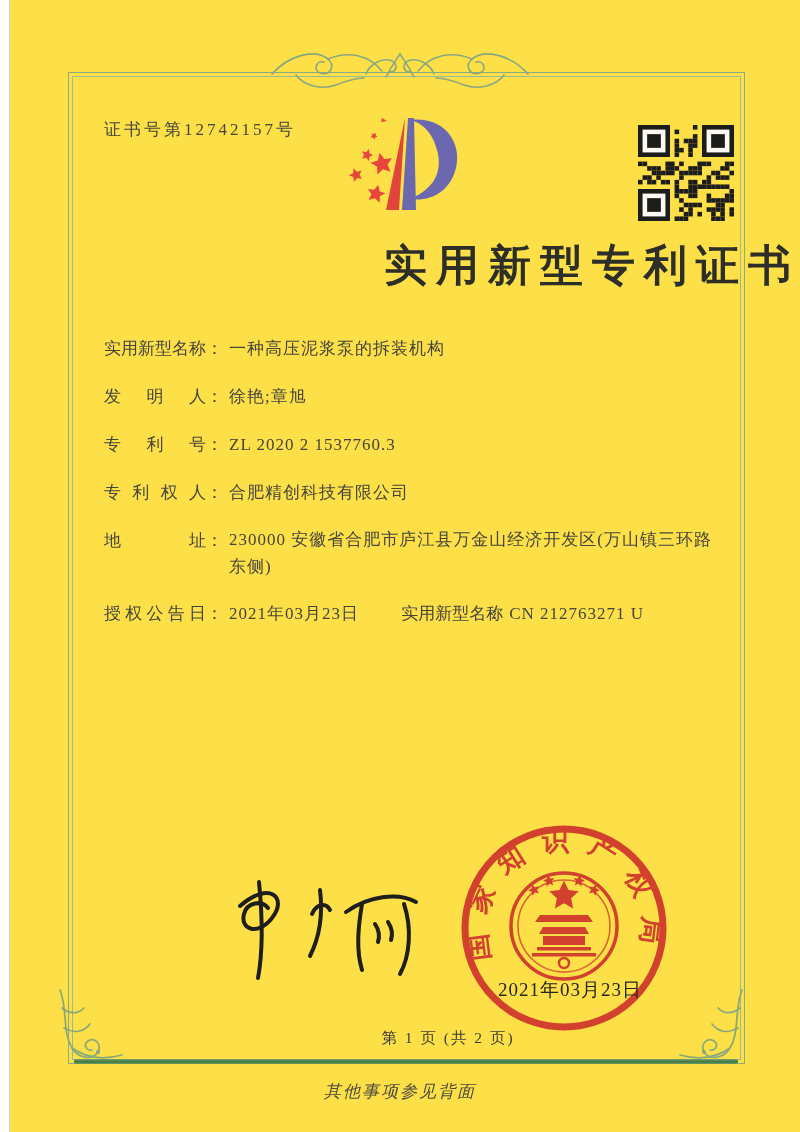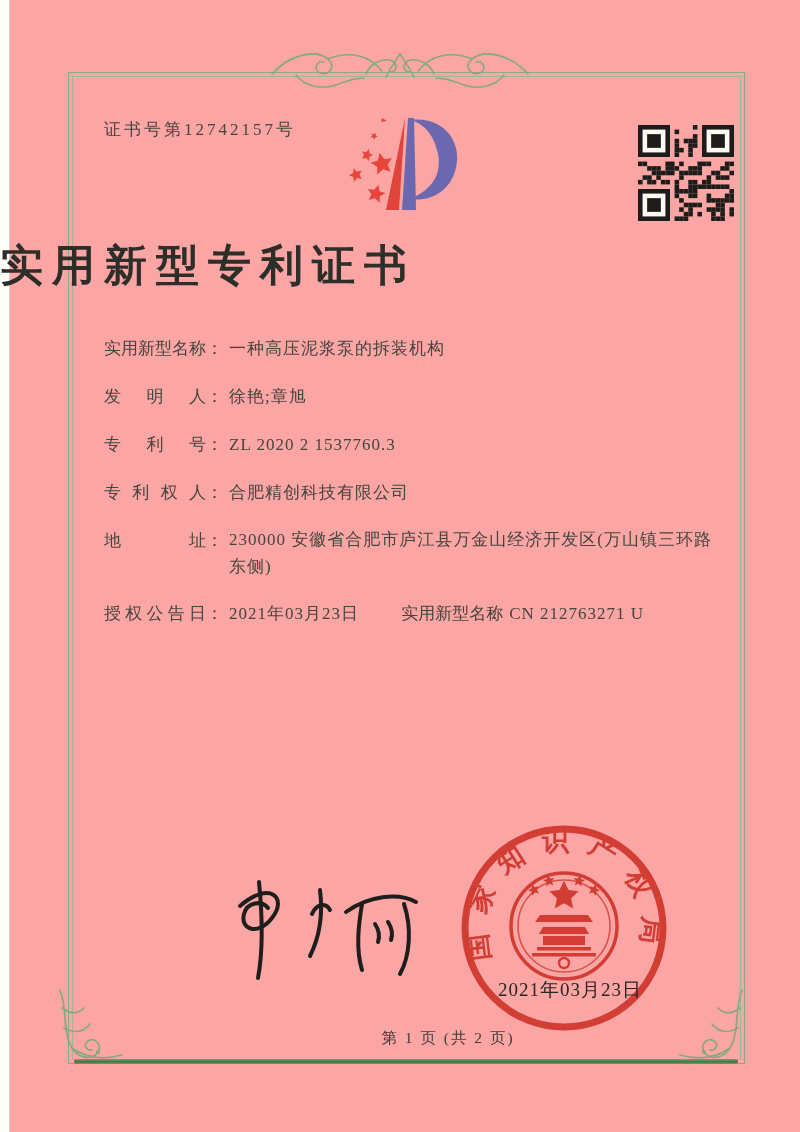--- a/index.html
+++ b/index.html
@@ -1,32 +1,32 @@
 <!DOCTYPE html>
 <html><head>
 <meta charset="utf-8">
 <style>
   html,body{margin:0;padding:0;background:#e9e8e2;}
-  .page{position:relative;width:800px;height:1132px;background:#fca5a5;overflow:hidden;
+  .page{position:relative;width:800px;height:1132px;background:#fde047;overflow:hidden;
         font-family:"Liberation Serif","DejaVu Serif",serif;color:#3a3a34;}
   .scan-edge{position:absolute;left:0;top:0;width:9px;height:100%;background:#fdfdfb;border-right:1px solid #d6d5cb;}
 
   
   .frame{position:absolute;left:68px;top:72px;right:55px;bottom:68px;border:1px solid #8cab84;}
   .frame-inner{position:absolute;left:3px;top:3px;right:3px;bottom:3px;border:1px solid #9db898;}
   .bottom-rule{position:absolute;left:74px;right:62px;top:1059px;height:5px;
                background:linear-gradient(#7ba371,#3f7741 55%,#6e9a66);border-radius:2px;}
   .ornament{position:absolute;}
 
   .cert-no{position:absolute;left:104px;top:118px;font-size:17px;letter-spacing:3px;color:#45453d;}
 
   .logo{position:absolute;left:330px;top:102px;width:146px;height:128px;}
   .qr{position:absolute;left:638px;top:125px;width:96px;height:96px;}
 
-  .title{position:absolute;left:0;top:237px;width:100%;text-align:left;
+  .title{position:absolute;left:0;top:237px;width:100%;text-align:right;
          font-size:43px;font-weight:bold;letter-spacing:9px;color:#2e2e29;}
 
   .content{position:absolute;left:104px;top:334px;width:616px;font-size:17px;color:#45453d;}
   .field-row{margin-bottom:19px;line-height:29px;white-space:nowrap;}
   .flabel{display:inline-block;width:6em;text-align:justify;text-align-last:justify;vertical-align:top;}
   .fcolon{display:inline-block;vertical-align:top;margin-right:6px;}
   .fvalue{display:inline-block;vertical-align:top;letter-spacing:1px;}
   .fvalue.wrap{white-space:normal;width:490px;line-height:27px;}
   .dual .group2{margin-left:38px;}
 
@@ -308,14 +308,15 @@
       <path d="M-25,8 L25,8 L21,1 L-21,1 Z"></path>
       <rect x="-21" y="10" width="42" height="9"></rect>
       <rect x="-27" y="21" width="54" height="3.5"></rect>
       <rect x="-32" y="27" width="64" height="3.5"></rect>
       <circle cx="0" cy="37" r="5" fill="none" stroke="#cf362c" stroke-width="2.5"></circle>
     </g>
   </svg>
   <div class="seal-date">2021年03月23日</div>
 
   <div class="page-info">第 1 页 (共 2 页)</div>
+  <div class="back-note">其他事项参见背面</div>
 
 </div>
 
 </body></html>

